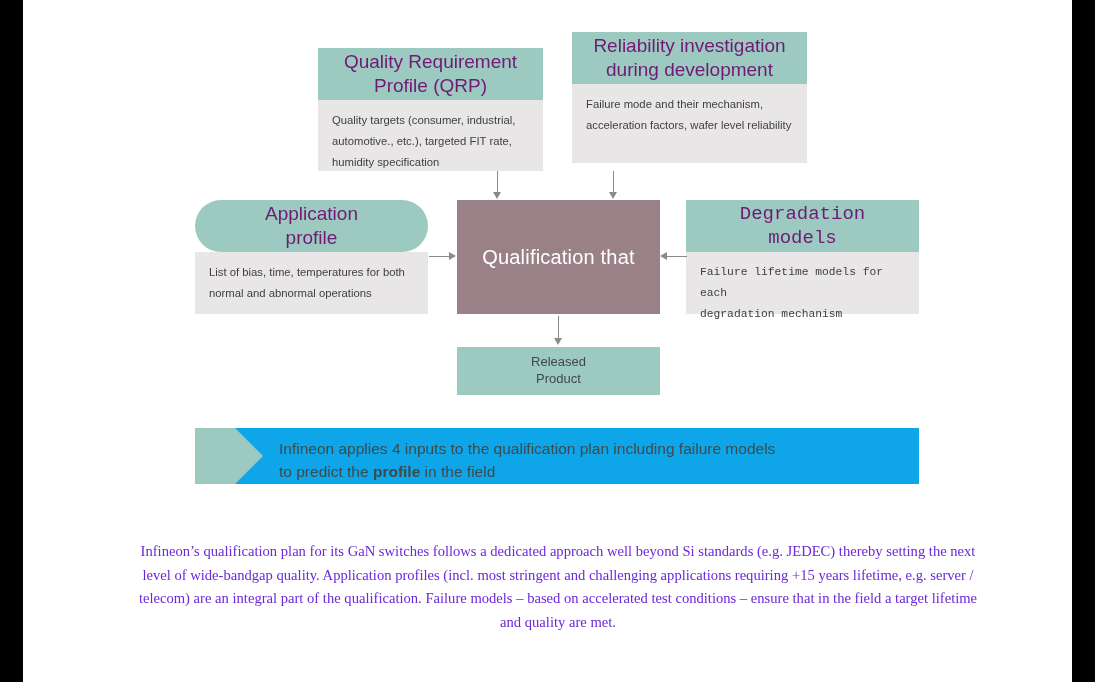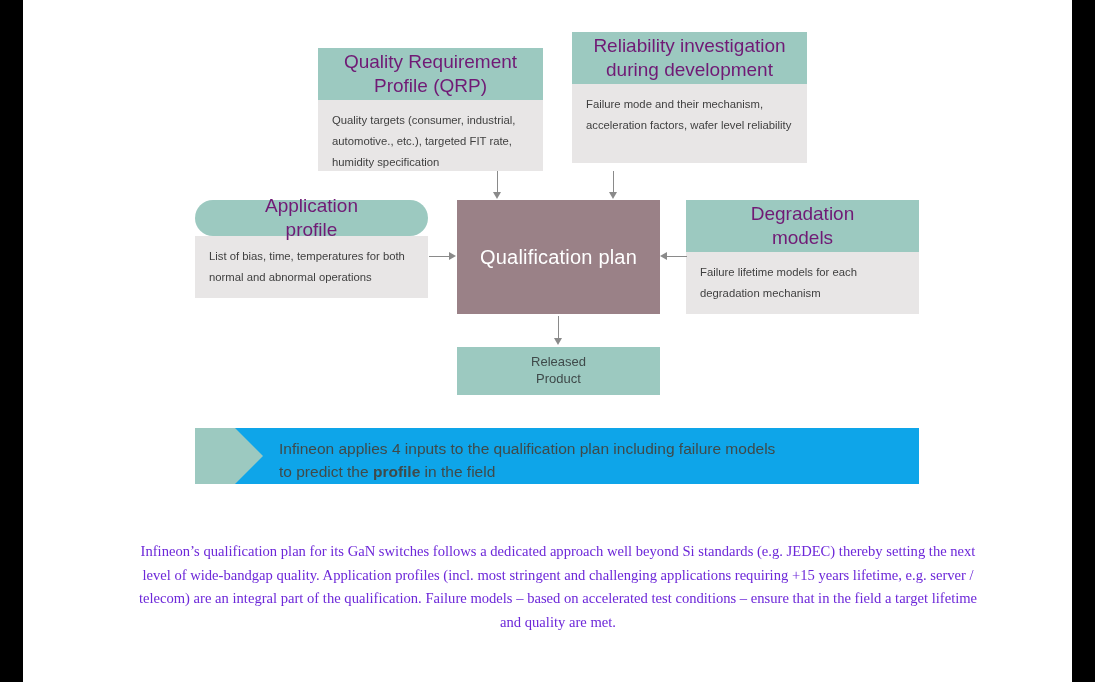--- a/index.html
+++ b/index.html
@@ -49,24 +49,24 @@
   
   #qrp-box { left: 295px; top: 48px; width: 225px; }
   #qrp-hdr { height: 52px; }
   #qrp-body { height: 71px; }
   
   #rel-box { left: 549px; top: 32px; width: 235px; }
   #rel-hdr { height: 52px; }
   #rel-body { height: 79px; }
   
   #app-box { left: 172px; top: 200px; width: 233px; }
-  #app-hdr { height: 36px; border-radius: 26px; }
+  #app-hdr { height: 52px; border-radius: 26px; }
   #app-body { height: 62px; }
   
-  #deg-box { left: 663px; top: 200px; width: 233px; }
+  #deg-box { left: 663px; top: 200px; width: 233px; font-family: Liberation Mono, monospace; }
   #deg-hdr { height: 52px; }
   #deg-body { height: 62px; }
   
   #center-box {
     left: 434px;
     top: 200px;
     width: 203px;
     height: 114px;
     background: #9a8187;
     display: flex;
@@ -174,21 +174,21 @@
   <div class="box" id="app-box">
     <div class="hdr" id="app-hdr">Application<br>profile</div>
     <div class="body" id="app-body">List of bias, time, temperatures for both<br>normal and abnormal operations</div>
   </div>
 
   <div class="box" id="deg-box">
     <div class="hdr" id="deg-hdr">Degradation<br>models</div>
     <div class="body" id="deg-body">Failure lifetime models for each<br>degradation mechanism</div>
   </div>
 
-  <div class="box" id="center-box">Qualification plan</div>
+  <div class="box" id="center-box">Qualification that</div>
 
   <div class="box" id="rel-prod-box">Released<br>Product</div>
 
   <div class="arrow-line" style="left:474px; top:171px; width:1.4px; height:22px;"></div>
   <div class="arrow-head ah-down" style="left:470px; top:192px;"></div>
 
   <div class="arrow-line" style="left:590px; top:171px; width:1.4px; height:22px;"></div>
   <div class="arrow-head ah-down" style="left:586px; top:192px;"></div>
 
   <div class="arrow-line" style="left:406px; top:256px; width:21px; height:1.4px;"></div>

